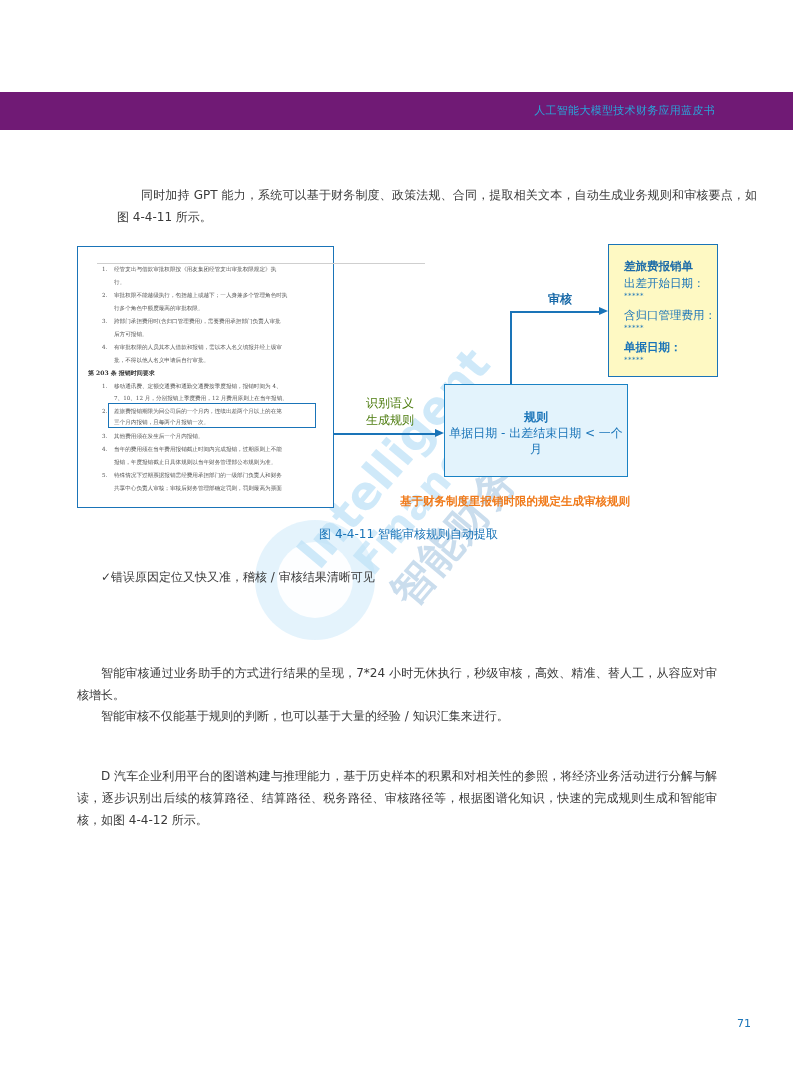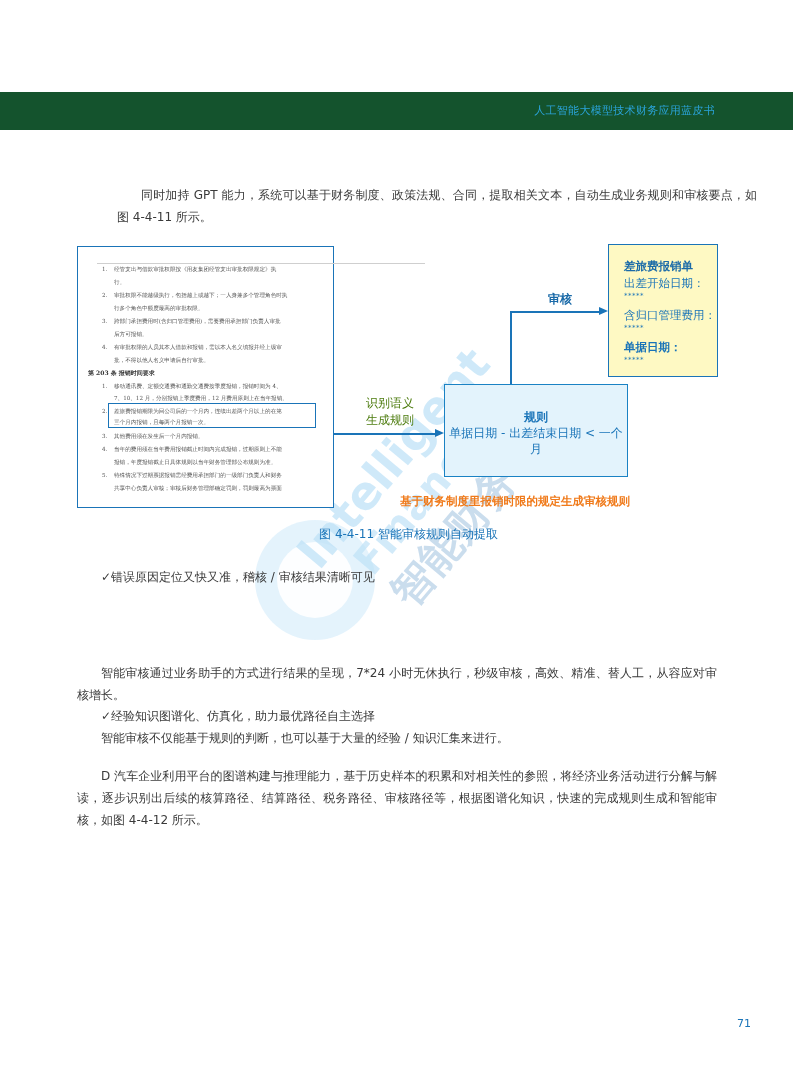--- a/index.html
+++ b/index.html
@@ -4,21 +4,21 @@
 <style>
   html, body { margin: 0; padding: 0; }
   body {
     width: 793px; height: 1077px; position: relative; overflow: hidden;
     background: #ffffff;
     font-family: "DejaVu Sans", "Liberation Sans", sans-serif;
     color: #333333;
   }
   .header-band {
     position: absolute; left: 0; top: 92px; width: 793px; height: 38px;
-    background: #14532d;
+    background: #701a75;
   }
   .header-title {
     position: absolute; right: 78px; top: 11px;
     font-family: "DejaVu Serif", "Liberation Serif", serif;
     font-size: 11px; color: #2aa3d8; letter-spacing: 0.3px;
   }
   .para {
     position: absolute; left: 77px; width: 640px;
     font-size: 12px; line-height: 22px; color: #3a3a3a;
     text-align: justify;
@@ -166,19 +166,18 @@
 <div class="orange-note">基于财务制度里报销时限的规定生成审核规则</div>
 <div class="caption">图 4-4-11 智能审核规则自动提取</div>
 
 <div class="para" style="top:566px;">
   <div class="indent">✓错误原因定位又快又准，稽核 / 审核结果清晰可见</div>
 </div>
 
 <div class="para indent" style="top:662px;">智能审核通过业务助手的方式进行结果的呈现，7*24 小时无休执行，秒级审核，高效、精准、替人工，从容应对审核增长。</div>
 
 <div class="para" style="top:705px;">
-  <div class="indent">✓经验知识图谱化、仿真化，助力最优路径自主选择</div>
   <div class="indent">智能审核不仅能基于规则的判断，也可以基于大量的经验 / 知识汇集来进行。</div>
 </div>
 
 <div class="para indent" style="top:765px;">D 汽车企业利用平台的图谱构建与推理能力，基于历史样本的积累和对相关性的参照，将经济业务活动进行分解与解读，逐步识别出后续的核算路径、结算路径、税务路径、审核路径等，根据图谱化知识，快速的完成规则生成和智能审核，如图 4-4-12 所示。</div>
 
 <div class="page-num">71</div>
 
 </body></html>

